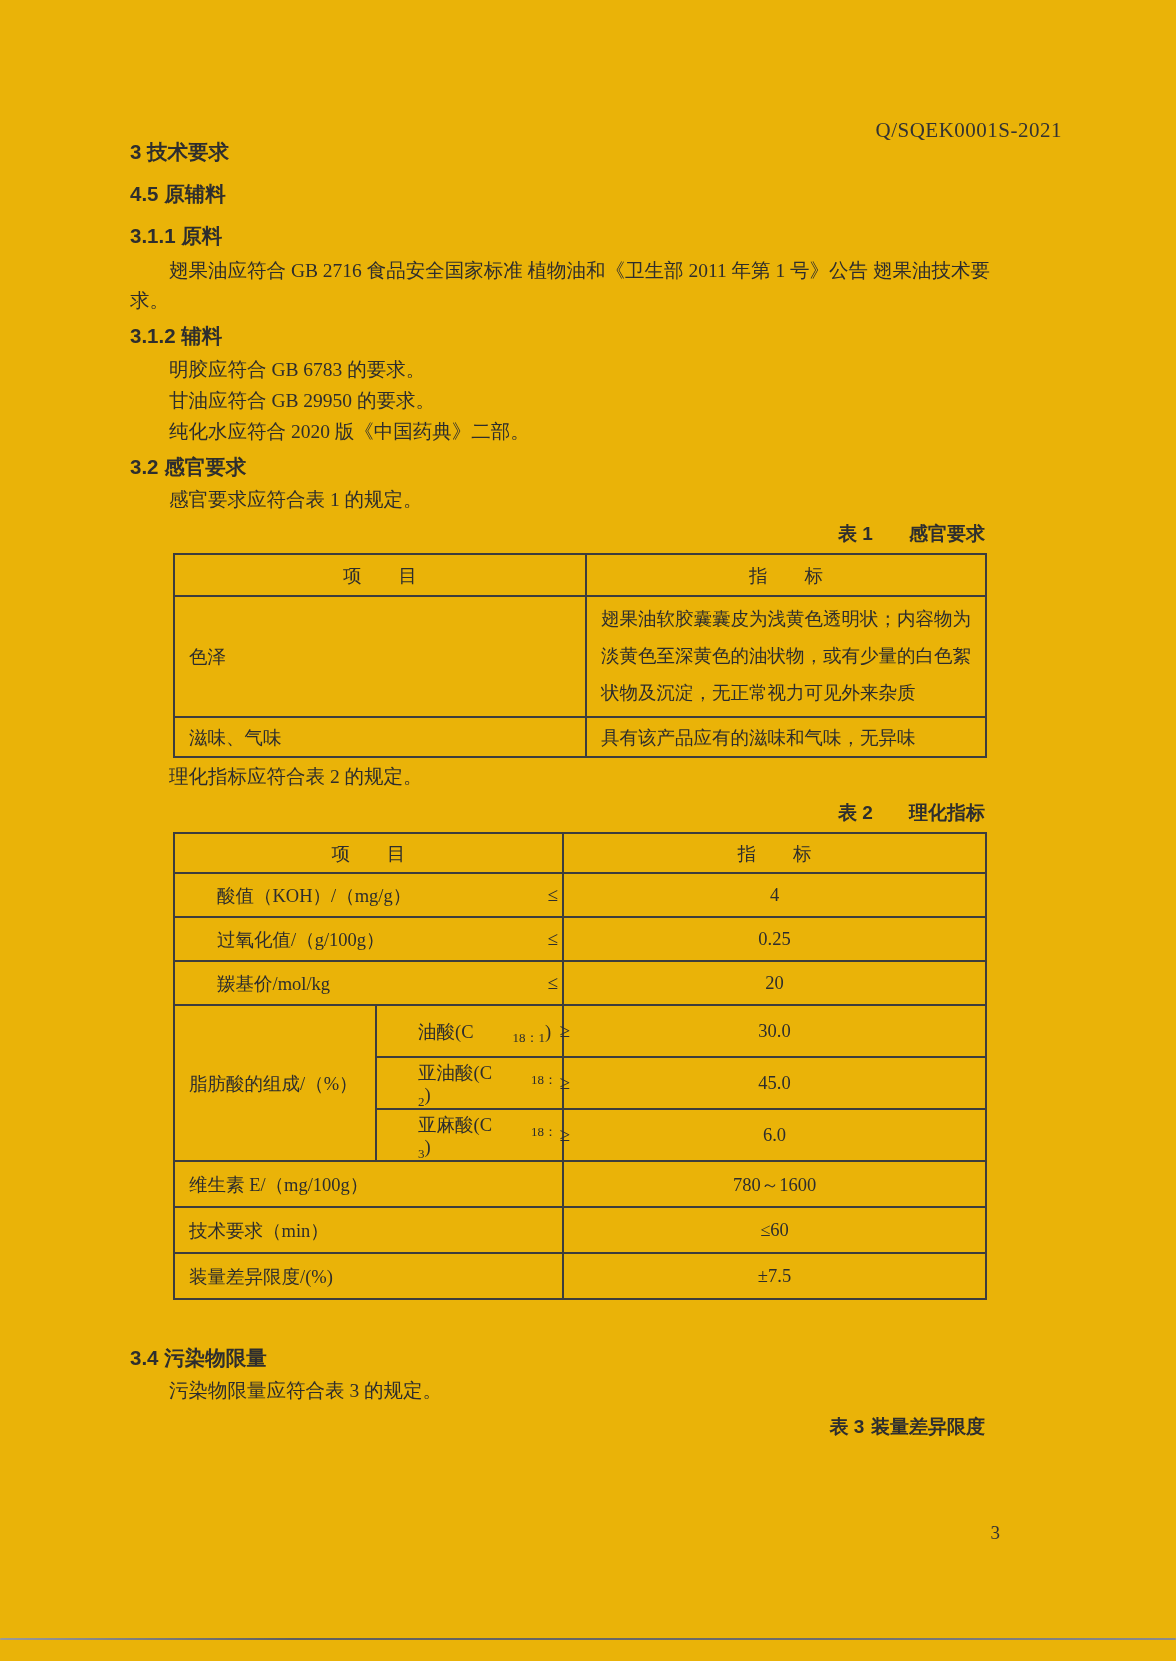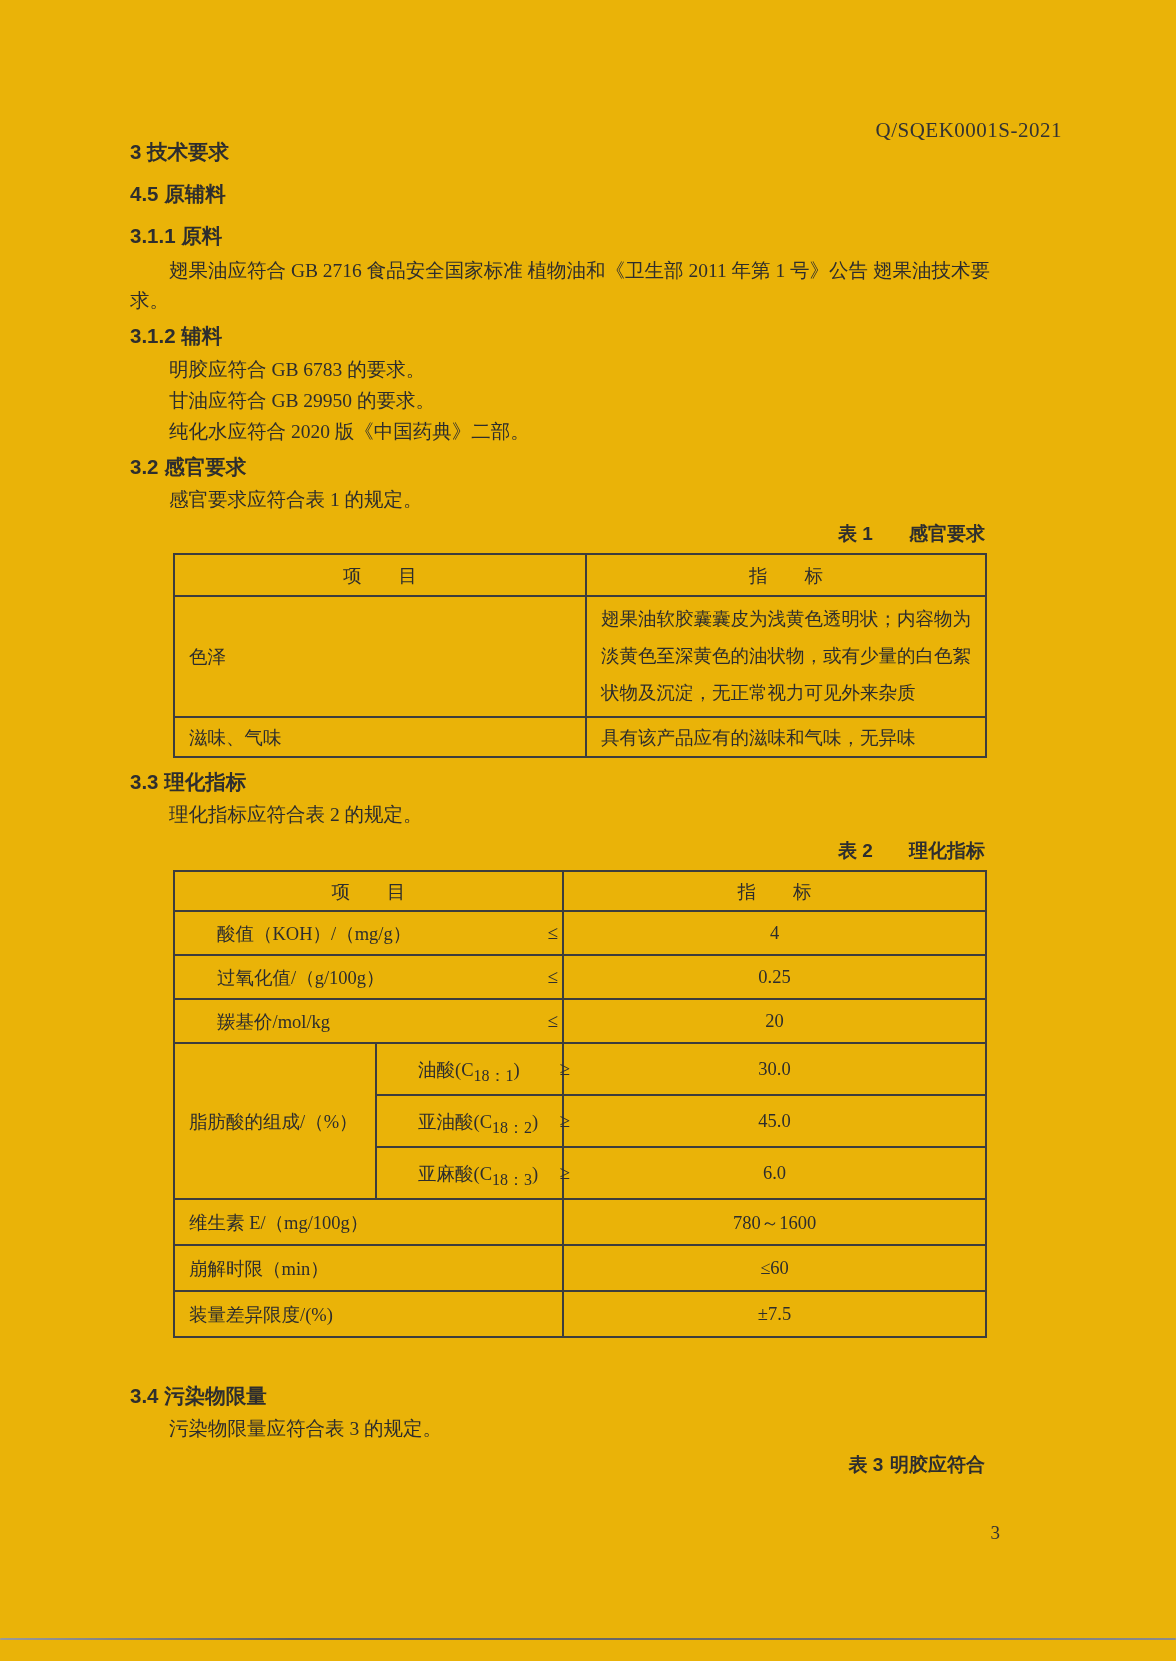--- a/index.html
+++ b/index.html
@@ -66,21 +66,21 @@
   .ind-multiline{line-height:37px;padding-top:4px !important;padding-bottom:4px !important;}
   .t2 tr.r-simple{height:44px;}
   .t2 tr.r-sub{height:52px;}
   .t2 tr.r-bot{height:46px;}
   .cellflex{display:flex;justify-content:space-between;align-items:center;width:100%;padding-left:28px;}
   .cellflex .lbl{padding-left:14px;}
   .cellflex .op{padding-right:32px;font-size:19px;}
   .cellflex.subflex .lbl{padding-left:13px;}
   .cellflex.subflex .op{padding-right:20px;}
   .val-cell{text-align:center;}
-  sub.fsub{font-size:16px;line-height:0;}
+  sub.fsub{font-size:13px;line-height:0;margin-left:39px;}
   .page-number{
     position:absolute;top:1522px;right:176px;
     font-size:19px;color:#333;
   }
   .scan-line{
     position:absolute;left:0;top:1638px;width:1176px;height:2px;
     background:linear-gradient(to right,#9a9a9a,#5f5f5f 25%,#6e6e6e 70%,#8c8c8c);
     border-radius:1px;
   }
 </style>
@@ -128,21 +128,20 @@
         <td class="item-cell">色泽</td>
         <td class="ind-cell ind-multiline">翅果油软胶囊囊皮为浅黄色透明状；内容物为淡黄色至深黄色的油状物，或有少量的白色絮状物及沉淀，无正常视力可见外来杂质</td>
       </tr>
       <tr class="r-std">
         <td class="item-cell">滋味、气味</td>
         <td class="ind-cell">具有该产品应有的滋味和气味，无异味</td>
       </tr>
     </tbody>
       </table>
 
-    <p class="h mt10">3.3 理化指标</p>
     <p class="body-p intro-p">理化指标应符合表 2 的规定。</p>
 
     <div class="caption mt8">
       <span>表 2</span><span class="cap-gap-wide">理化指标</span>
     </div>
 
     <table class="t t2">
       <colgroup>
           <col style="width:202px">
           <col style="width:187px">
@@ -211,35 +210,35 @@
           </div>
         </td>
         <td class="val-cell">6.0</td>
       </tr>
 
       <tr class="r-bot">
         <td colspan="2" class="item-cell">维生素 E/（mg/100g）</td>
         <td class="val-cell">780～1600</td>
       </tr>
       <tr class="r-bot">
-        <td colspan="2" class="item-cell">崩解时限（min）</td>
+        <td colspan="2" class="item-cell">技术要求（min）</td>
         <td class="val-cell">≤60</td>
       </tr>
       <tr class="r-bot">
         <td colspan="2" class="item-cell">装量差异限度/(%)</td>
         <td class="val-cell">±7.5</td>
       </tr>
     </tbody>
       </table>
 
     <p class="h mt44">3.4 污染物限量</p>
     <p class="body-p intro-p">污染物限量应符合表 3 的规定。</p>
 
     <div class="caption mt8">
-      <span>表 3</span><span class="cap-gap-narrow">明胶应符合</span>
+      <span>表 3</span><span class="cap-gap-narrow">装量差异限度</span>
     </div>
 
   </div>
 
   <div class="page-number">3</div>
   <div class="scan-line"></div>
 
 </div>
 
 </body></html>

